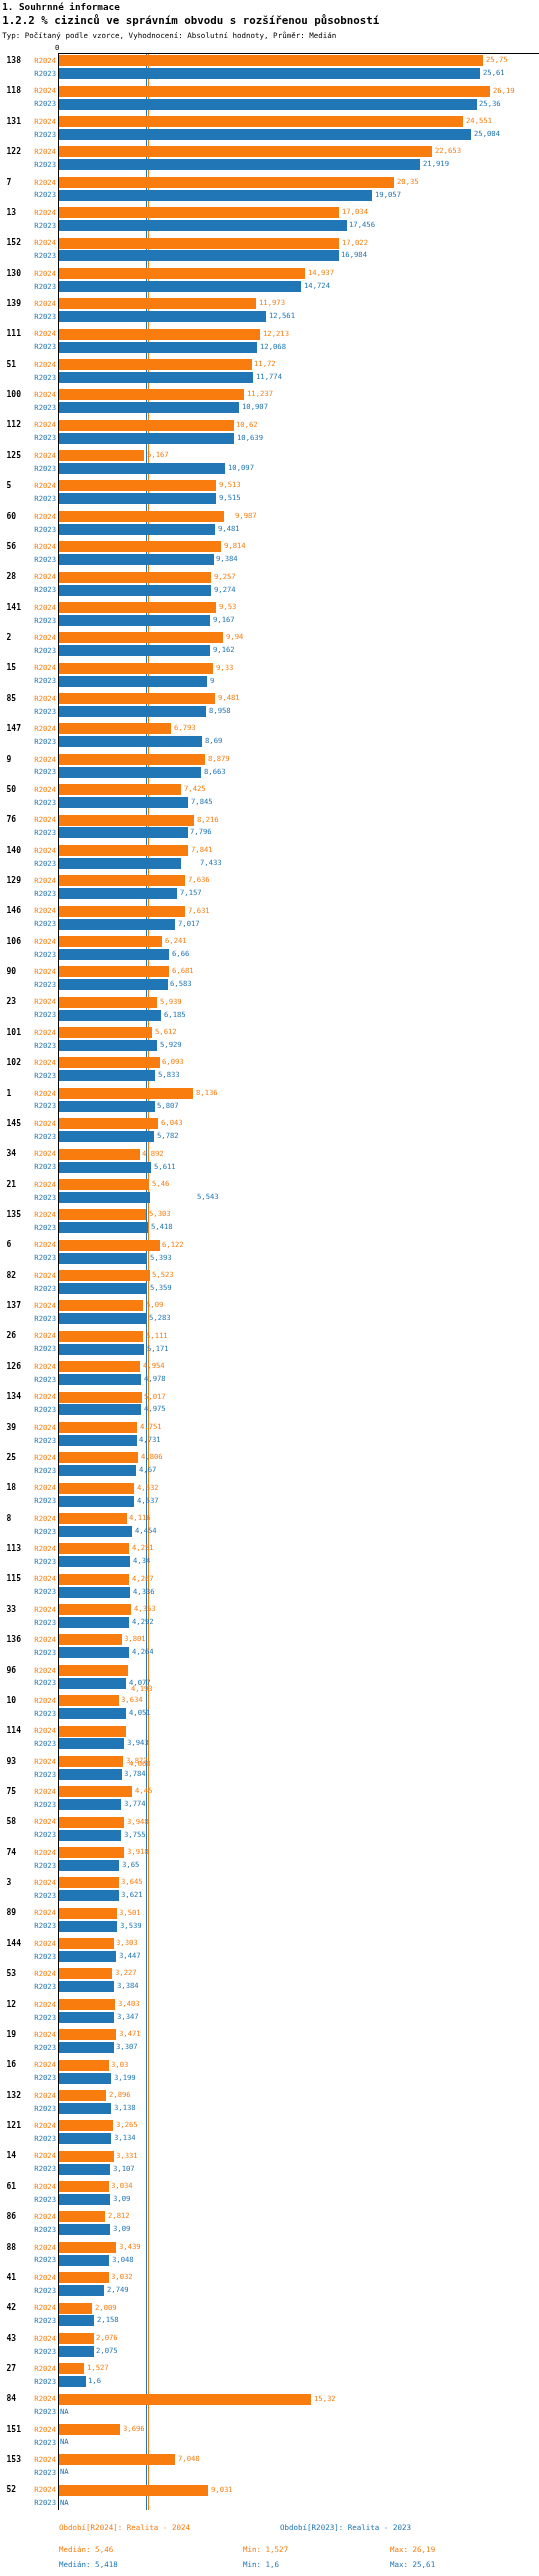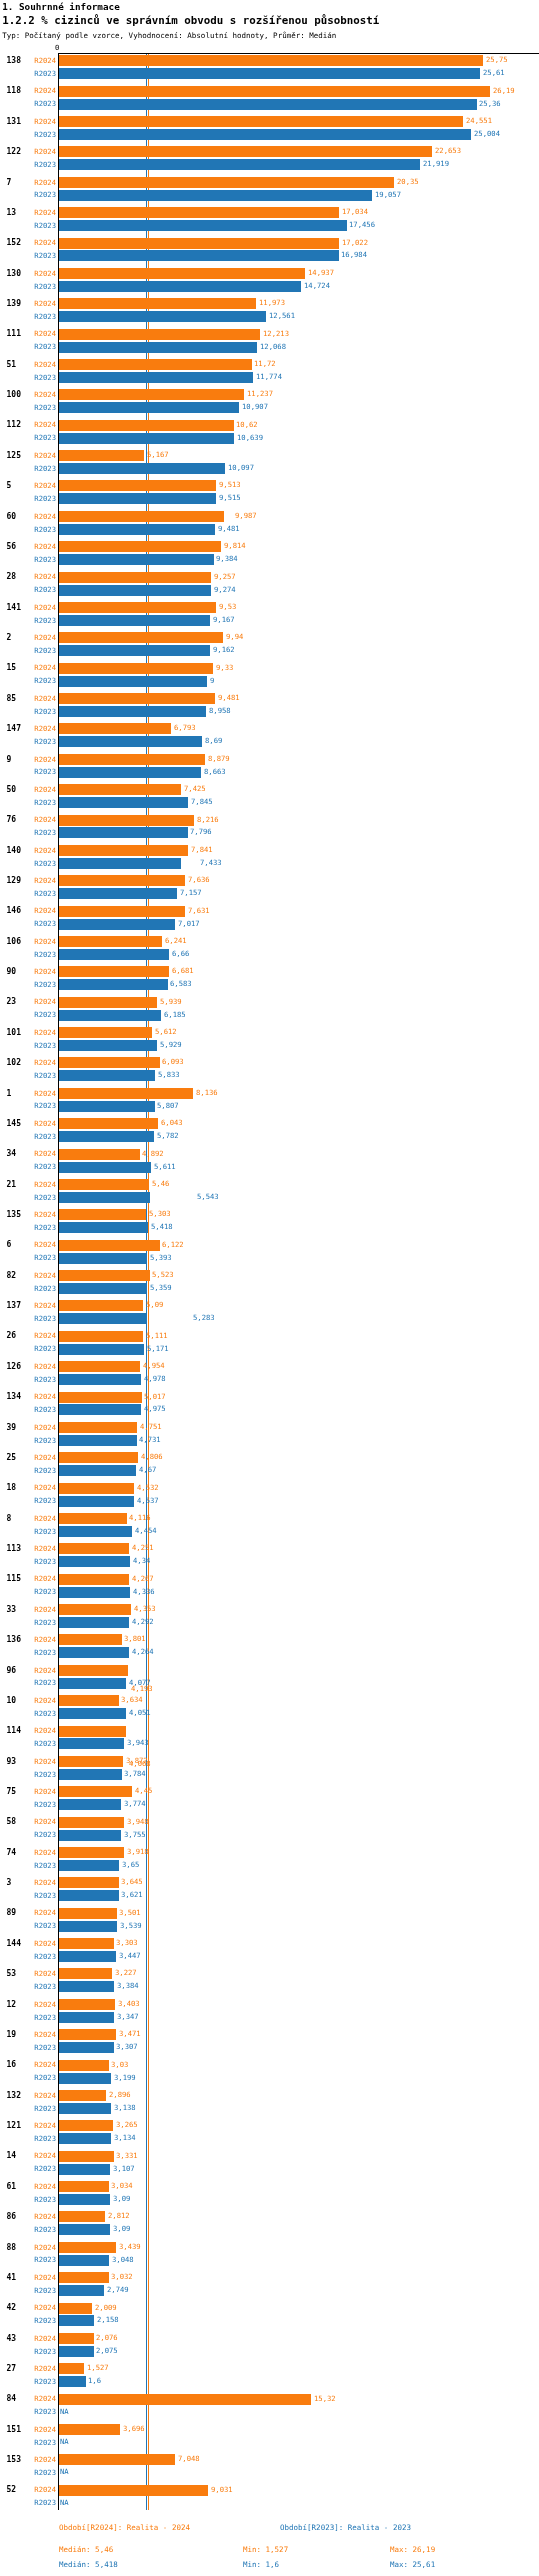--- a/index.html
+++ b/index.html
@@ -322,21 +322,21 @@
     <div class="abs val" style="left: 152px; top: 1270px; color: rgb(249, 124, 14);">5,523</div>
     <div class="abs ser-lbl" style="left: 29px; top: 1284px; color: rgb(33, 118, 181);">R2023</div>
     <div class="abs bar" style="left: 59px; top: 1283px; width: 88px; background: rgb(33, 118, 181);"></div>
     <div class="abs val" style="left: 150px; top: 1283px; color: rgb(33, 118, 181);">5,359</div>
     <div class="abs grp-id" style="left: 6.5px; top: 1301px;">137</div>
     <div class="abs ser-lbl" style="left: 29px; top: 1301px; color: rgb(249, 124, 14);">R2024</div>
     <div class="abs bar" style="left: 59px; top: 1300px; width: 84px; background: rgb(249, 124, 14);"></div>
     <div class="abs val" style="left: 146px; top: 1300px; color: rgb(249, 124, 14);">5,09</div>
     <div class="abs ser-lbl" style="left: 29px; top: 1314px; color: rgb(33, 118, 181);">R2023</div>
     <div class="abs bar" style="left: 59px; top: 1313px; width: 87px; background: rgb(33, 118, 181);"></div>
-    <div class="abs val" style="left: 149px; top: 1313px; color: rgb(33, 118, 181); margin-left: 44px;">5,283</div>
+    <div class="abs val" style="left: 149px; top: 1313px; color: rgb(33, 118, 181);">5,283</div>
     <div class="abs grp-id" style="left: 6.5px; top: 1331px;">26</div>
     <div class="abs ser-lbl" style="left: 29px; top: 1331px; color: rgb(249, 124, 14);">R2024</div>
     <div class="abs bar" style="left: 59px; top: 1331px; width: 84px; background: rgb(249, 124, 14);"></div>
     <div class="abs val" style="left: 146px; top: 1331px; color: rgb(249, 124, 14);">5,111</div>
     <div class="abs ser-lbl" style="left: 29px; top: 1344px; color: rgb(33, 118, 181);">R2023</div>
     <div class="abs bar" style="left: 59px; top: 1344px; width: 85px; background: rgb(33, 118, 181);"></div>
     <div class="abs val" style="left: 147px; top: 1344px; color: rgb(33, 118, 181);">5,171</div>
     <div class="abs grp-id" style="left: 6.5px; top: 1362px;">126</div>
     <div class="abs ser-lbl" style="left: 29px; top: 1362px; color: rgb(249, 124, 14);">R2024</div>
     <div class="abs bar" style="left: 59px; top: 1361px; width: 81px; background: rgb(249, 124, 14);"></div>

